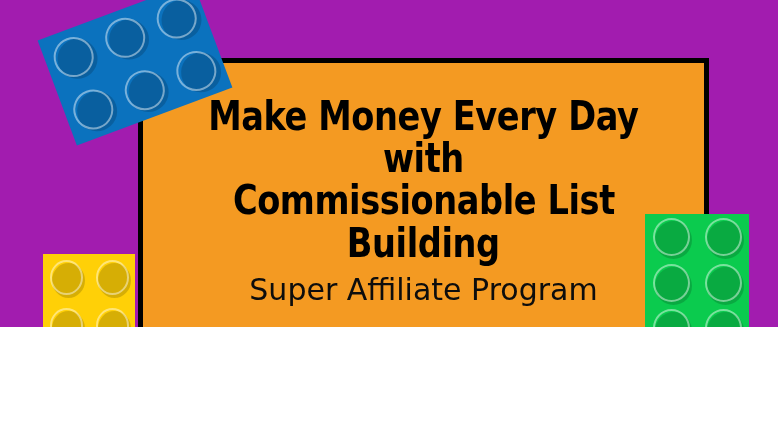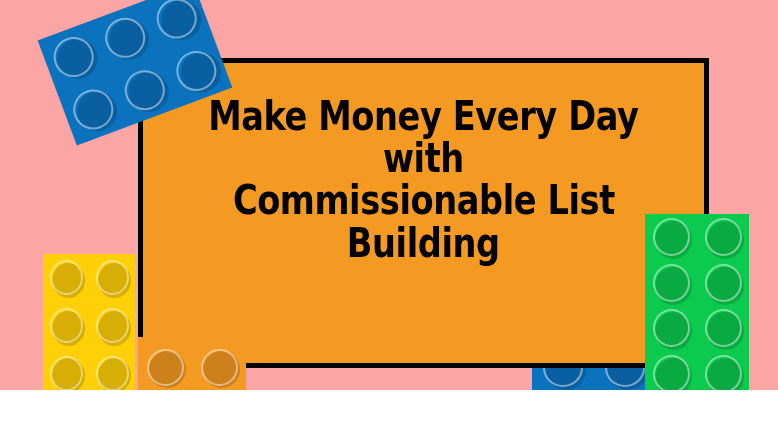--- a/index.html
+++ b/index.html
@@ -4,22 +4,22 @@
 <style>
   html,body{margin:0;padding:0;}
   body{
     width:778px;height:437px;
     background:#ffffff;
     font-family:"Liberation Sans", sans-serif;
     overflow:hidden;
   }
   #canvas{
     position:relative;
-    width:778px;height:390px;
-    background:#fca5a5;
+    width:778px;height:327px;
+    background:#a21caf;
     overflow:hidden;
   }
 
   
   .brick{
     position:absolute;
     box-sizing:border-box;
   }
   .studs{
     position:absolute;
@@ -238,15 +238,16 @@
       <div class="stud"></div>
       <div class="stud"></div>
     </div>
   </div>
 
   <div id="text-block">
     <div class="headline l1">Make Money  Every Day</div>
     <div class="headline l2">with</div>
     <div class="headline l3">Commissionable List</div>
     <div class="headline l4">Building</div>
+    <div class="subtitle">Super Affiliate Program</div>
   </div>
 
 </div>
 
 </body></html>

